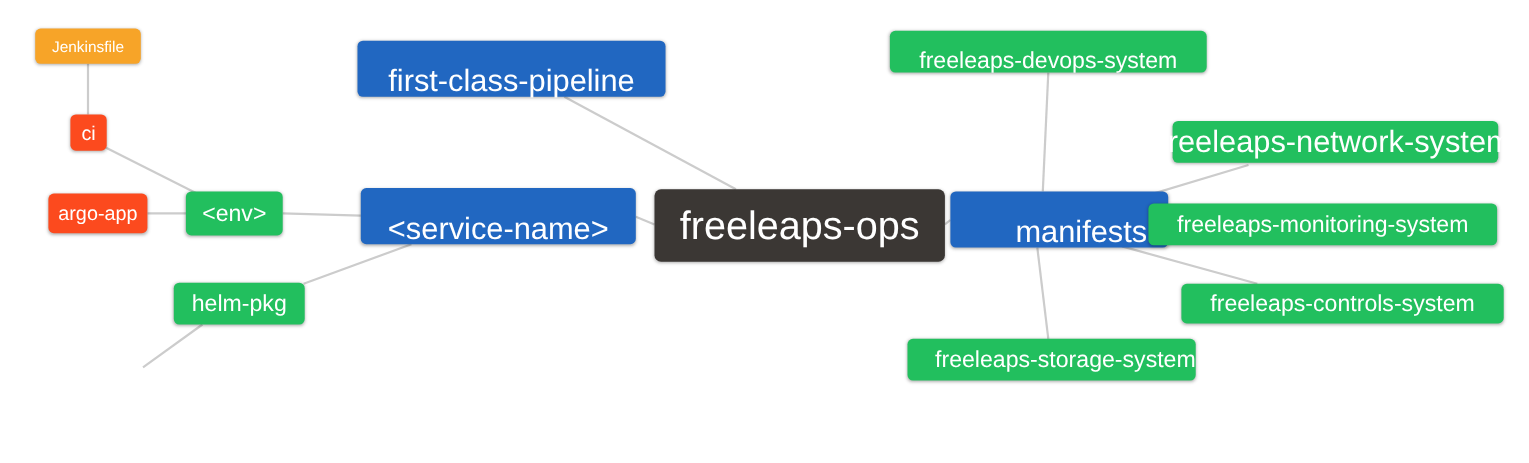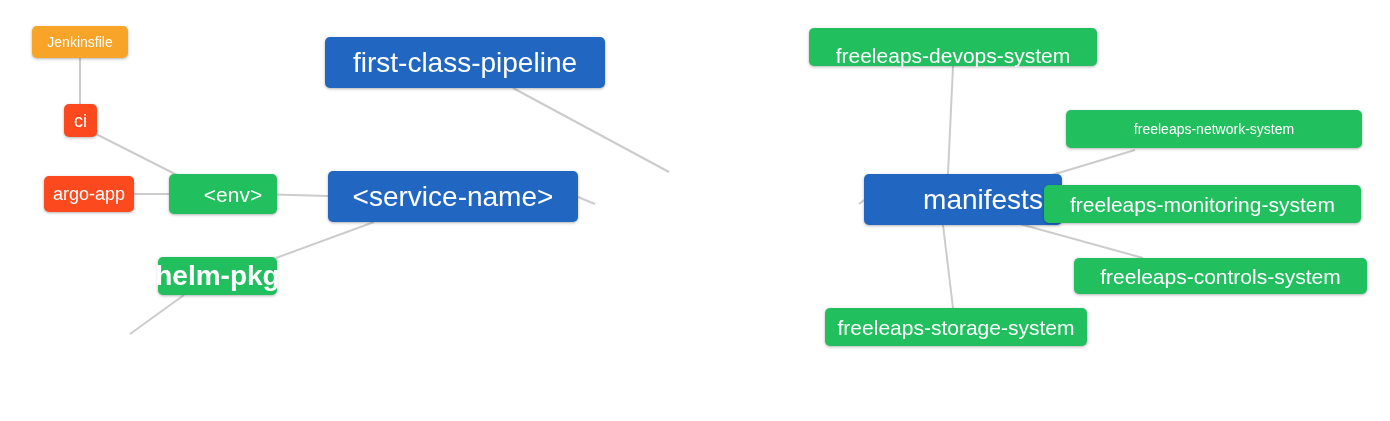--- a/index.html
+++ b/index.html
@@ -17,21 +17,21 @@
     position:absolute;
     display:flex;align-items:center;justify-content:center;
     color:var(--text,#fff);
     border-radius:5px;
     box-shadow:0 1px 3px rgba(0,0,0,.3);
     white-space:nowrap;
     cursor:pointer;
     line-height:1;
   }
   .l1{background:var(--root,#3b3734);border-radius:6px;}
-  .l2{background:var(--branch,#2167c1);}
+  .l2{background:var(--branch,#2167c1);align-items:flex-end;}
   .l3{background:var(--leaf,#22bf5e);}
   .l4{background:var(--sub,#fc4a1e);align-items:center;}
   .l5{background:var(--deep,#f7a428);}
 </style>
 </head>
 <body>
 
 <div class="canvas">
 
   <svg class="edges" viewBox="0 0 1390 421">
@@ -56,55 +56,58 @@
   </div>
 
   <div class="node l4" style="left:52px;top:104px;width:33px;height:33px;font-size:18px;">
     <span>ci</span>
   </div>
 
   <div class="node l4" style="left:32px;top:176px;width:90px;height:36px;font-size:18px;">
     <span>argo-app</span>
   </div>
 
-  <div class="node l3" style="left:157px;top:174px;width:88px;height:40px;font-size:21px;padding-left:20px;">
+  <div class="node l3" style="left:157px;top:174px;width:88px;height:40px;font-size:21px;">
     <span>&lt;env&gt;</span>
   </div>
 
-  <div class="node l3" style="left:146px;top:257px;width:119px;height:38px;font-size:28px;font-weight:bold;">
+  <div class="node l3" style="left:146px;top:257px;width:119px;height:38px;font-size:21px;">
     <span>helm-pkg</span>
   </div>
 
 
   <div class="node l2" style="left:313px;top:37px;width:280px;height:51px;font-size:28px;">
     <span>first-class-pipeline</span>
   </div>
 
   <div class="node l2" style="left:316px;top:171px;width:250px;height:51px;font-size:28px;">
     <span>&lt;service-name&gt;</span>
   </div>
 
+  <div class="node l1" style="left:583px;top:172px;width:264px;height:66px;font-size:36px;">
+    <span>freeleaps-ops</span>
+  </div>
 
   <div class="node l2" style="left:852px;top:174px;width:158px;height:51px;font-size:28px;padding-left:40px;">
     <span>manifests</span>
   </div>
 
   <div class="node l3" style="left:797px;top:28px;width:288px;height:38px;font-size:21px;align-items:flex-end;">
     <span>freeleaps-devops-system</span>
   </div>
 
-  <div class="node l3" style="left:1054px;top:110px;width:296px;height:38px;font-size:14px;">
+  <div class="node l3" style="left:1054px;top:110px;width:296px;height:38px;font-size:28px;">
     <span>freeleaps-network-system</span>
   </div>
 
   <div class="node l3" style="left:1032px;top:185px;width:317px;height:38px;font-size:21px;">
     <span>freeleaps-monitoring-system</span>
   </div>
 
   <div class="node l3" style="left:1062px;top:258px;width:293px;height:36px;font-size:21px;">
     <span>freeleaps-controls-system</span>
   </div>
 
-  <div class="node l3" style="left:813px;top:308px;width:262px;height:38px;font-size:21px;">
+  <div class="node l3" style="left:813px;top:308px;width:262px;height:38px;font-size:21px;justify-content:flex-end;">
     <span>freeleaps-storage-system</span>
   </div>
 
 </div>
 
 </body></html>

